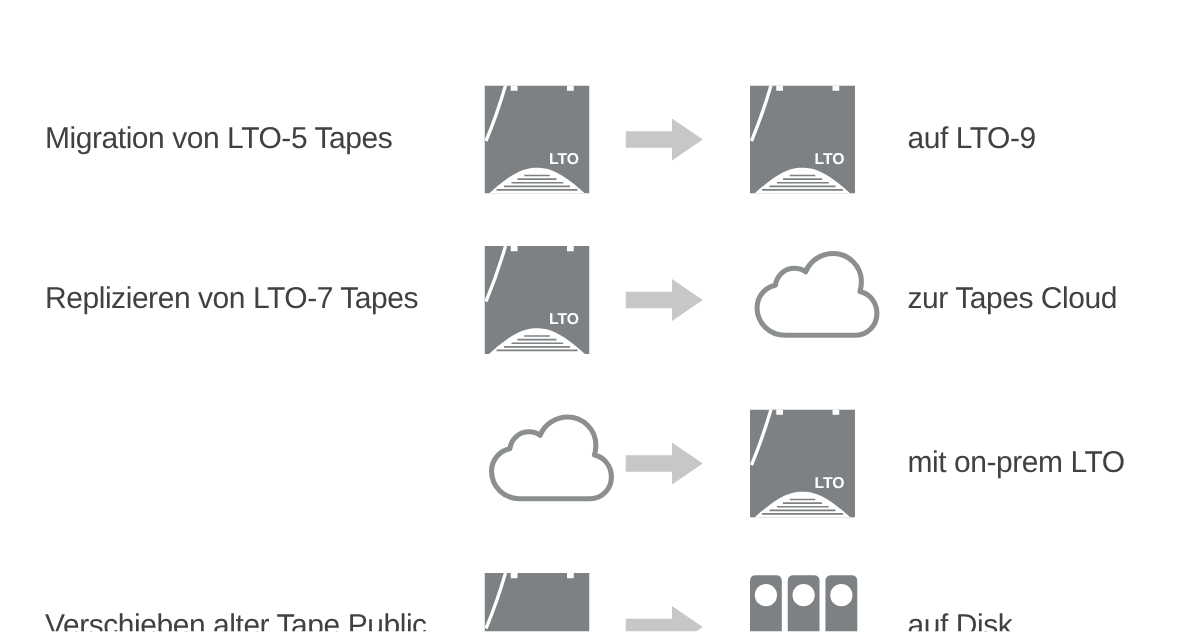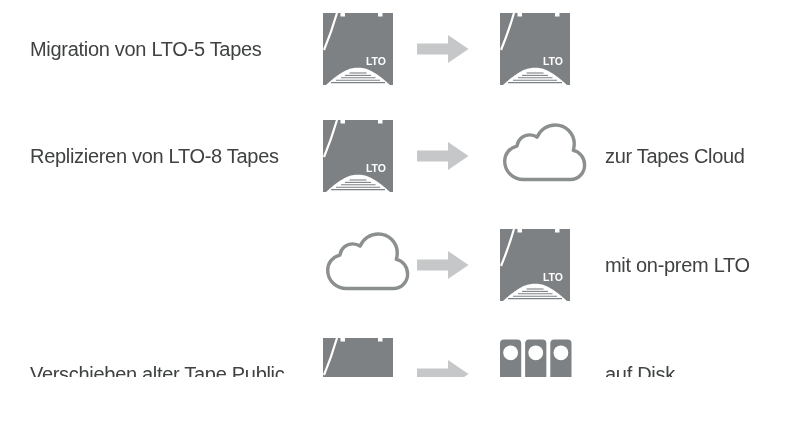--- a/index.html
+++ b/index.html
@@ -7,20 +7,21 @@
     padding: 0;
     background: #ffffff;
     font-family: "Liberation Sans", sans-serif;
   }
   .canvas {
     position: relative;
     width: 800px;
     height: 377px;
     background: #ffffff;
     overflow: hidden;
+    margin-top: 44px;
   }
   .row {
     position: absolute;
     left: 0;
     width: 800px;
     height: 72px;
   }
   .row1 { top: 13px; }
   .row2 { top: 120px; }
   .row3 { top: 229px; }
@@ -108,24 +109,25 @@
         <g stroke="#7d8184" stroke-width="1.1">
           <line x1="26.5" y1="60" x2="43.5" y2="60"></line>
           <line x1="22" y1="62.4" x2="48" y2="62.4"></line>
           <line x1="18" y1="64.8" x2="52.5" y2="64.8"></line>
           <line x1="13" y1="67.2" x2="57" y2="67.2"></line>
           <line x1="8" y1="69.6" x2="62" y2="69.6"></line>
         </g>
       </svg>
     </div>
 
+    <div class="result-label">auf LTO-9</div>
   </div>
 
   <div class="row row2">
-    <div class="scenario-label">Replizieren von LTO-8 Tapes</div>
+    <div class="scenario-label">Replizieren von LTO-7 Tapes</div>
 
     <div class="icon-box icon-source">
       <svg class="tape-svg" viewBox="0 0 70 72" xmlns="http://www.w3.org/2000/svg">
         <rect x="0" y="0" width="70" height="72" fill="#7d8184"></rect>
         <rect x="17.5" y="0" width="4.5" height="3.5" fill="#ffffff"></rect>
         <rect x="55" y="0" width="4.5" height="3.5" fill="#ffffff"></rect>
         <path d="M14,0 C10.5,12 6,25 1,37" stroke="#ffffff" stroke-width="2.2" fill="none"></path>
         <text x="63" y="52" text-anchor="end" font-size="10.5" font-weight="bold" fill="#ffffff" font-family="Liberation Sans, sans-serif">LTO</text>
         <path d="M3,72 C20,56.5 28,54.8 35,54.8 C42,54.8 50,56.5 67,72 Z" fill="#ffffff"></path>
         <g stroke="#7d8184" stroke-width="1.1">

